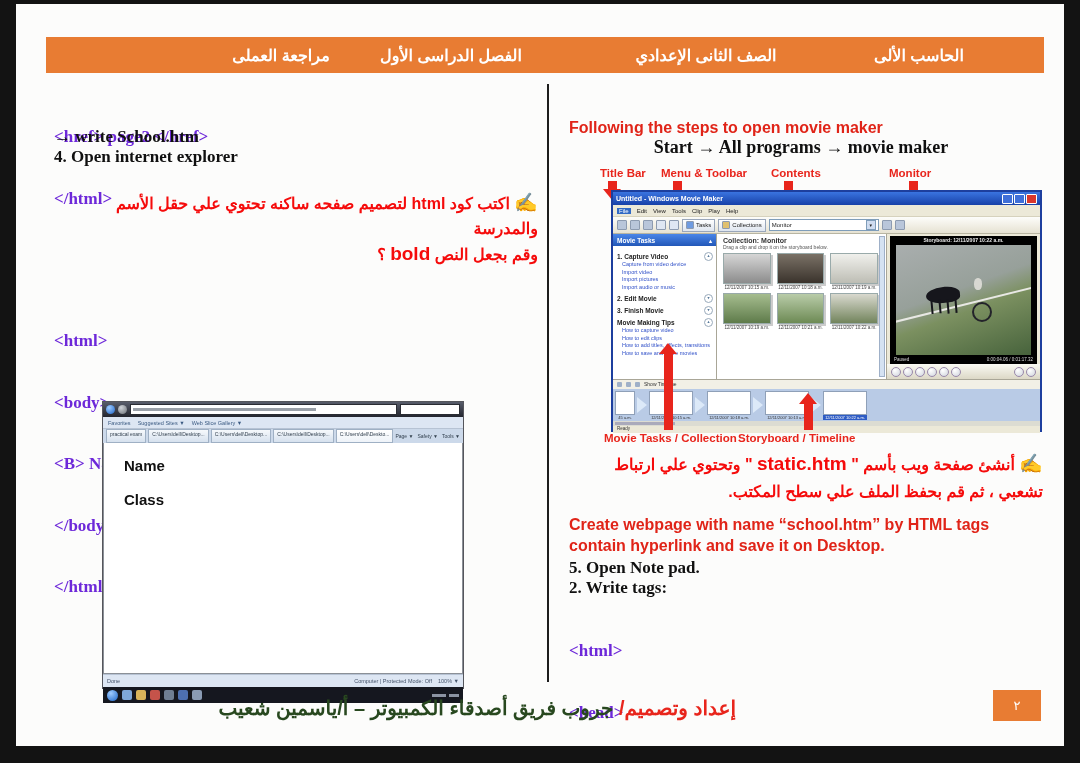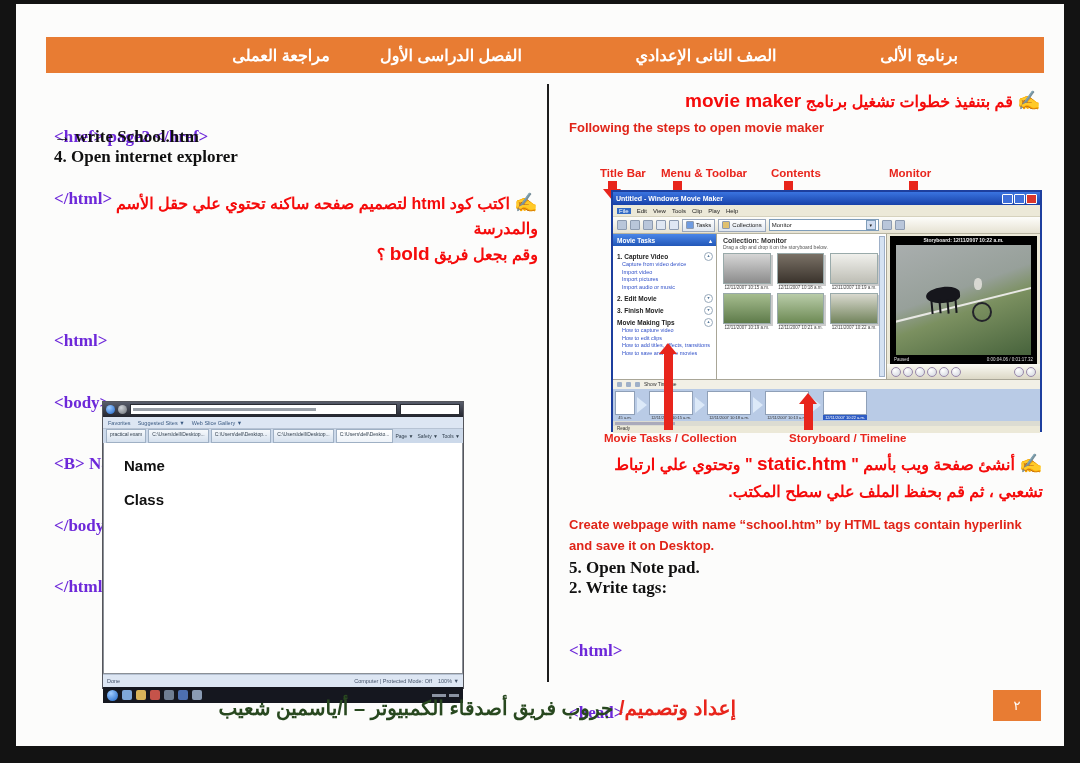--- a/index.html
+++ b/index.html
@@ -8,21 +8,21 @@
   .abs{position:absolute;}
   .page{position:absolute;left:16px;top:4px;width:1048px;height:742px;background:#fcfcfb;}
   
   .topbar{left:30px;top:33px;width:998px;height:36px;background:#E87C33;}
   .topbar span{position:absolute;top:9px;color:#fff;font-weight:bold;font-size:16px;white-space:nowrap;transform:translateX(-50%);}
   
   .divider{left:531px;top:80px;width:2px;height:598px;background:#1d1d1d;}
   
   .blue-code{color:#6d28d9;font-family:"Liberation Serif",serif;font-weight:bold;font-size:17px;line-height:20.5px;white-space:pre;}
   .black-serif{color:#101010;font-family:"Liberation Serif",serif;font-weight:bold;font-size:17px;line-height:20px;white-space:nowrap;}
-  .red-sans{color:#E02418;font-weight:bold;font-size:13px;line-height:21px;}
+  .red-sans{color:#E02418;font-weight:bold;font-size:16px;line-height:21px;}
   .red-ar{color:#F50B0B;font-weight:bold;font-size:16px;direction:rtl;text-align:right;line-height:25px;}
   .pencil{color:#222;font-size:19px;font-weight:normal;}
   .big-en{font-size:19px;}
   .ann{position:absolute;color:#E8251C;font-weight:bold;font-size:11.5px;white-space:nowrap;}
   
   .arrowD{position:absolute;width:9px;background:#E8251C;}
   .arrowD::after{content:"";position:absolute;left:-5px;top:100%;border-left:9.5px solid transparent;border-right:9.5px solid transparent;border-top:11px solid #E8251C;}
   .arrowU{position:absolute;width:9px;background:#E8251C;}
   .arrowU::before{content:"";position:absolute;left:-5px;bottom:100%;border-left:9.5px solid transparent;border-right:9.5px solid transparent;border-bottom:11px solid #E8251C;}
   
@@ -119,39 +119,39 @@
 </style>
 </head>
 <body>
 
 <div class="page">
 
   <div class="abs topbar">
     <span style="left:235px">مراجعة العملى</span>
     <span style="left:405px">الفصل الدراسى الأول</span>
     <span style="left:660px">الصف الثانى الإعدادي</span>
-    <span style="left:873px">برنامج الألى</span>
+    <span style="left:873px">الحاسب الألى</span>
   </div>
 
   <div class="abs divider"></div>
 
   <div class="abs blue-code" style="left:38px;top:82px">
     <div>&lt;href&gt; page2 &lt;/href&gt;</div>
     <div>&lt;/html&gt;</div>
   </div>
 
   <div class="abs black-serif" style="left:38px;top:123px">
     <div>→ write School.htm</div>
     <div>4. Open internet explorer</div>
   </div>
 
   <div class="abs red-ar" style="left:38px;top:186px;width:484px">
     <span class="pencil">✍</span>
     <span>اكتب كود html لتصميم صفحه ساكنه تحتوي علي حقل الأسم والمدرسة</span><br>
-    <span>وقم بجعل فريق</span>
+    <span>وقم بجعل النص</span>
     <span class="big-en">bold</span>
     <span>؟</span>
   </div>
 
 
   <div class="abs blue-code" style="left:38px;top:286px">
     <div>&lt;html&gt;</div>
     <div>&lt;body&gt;</div>
     <div>&lt;B&gt; Name / &lt;br&gt; &lt;br&gt; Class / &lt;/B&gt;</div>
     <div>&lt;/body&gt;</div>
@@ -203,26 +203,22 @@
       <span class="tk" style="background:#6f7e93"></span>
       <span class="tk" style="background:#4d6fb0"></span>
       <span class="tk" style="background:#8a9bb4"></span>
       <span class="b-tray">
           <i></i>
           <i style="width:10px"></i>
         </span>
     </div>
   </div>
 
-  <div class="abs red-ar" style="left:549px;top:84px;width:476px">
-    <span class="pencil">✍</span>
-    <span>قم بتنفيذ خطوات تشغيل برنامج</span>
-    <span class="big-en">movie maker</span>
-  </div>
   <div class="abs red-sans" style="left:553px;top:113px">Following the steps to open movie maker</div>
+  <div class="abs black-serif" style="left:600px;top:133px;width:370px;text-align:center;font-size:18px">Start → All programs → movie maker</div>
 
   <span class="ann" style="left:584px;top:163px">Title Bar</span>
   <span class="ann" style="left:645px;top:163px">Menu &amp; Toolbar</span>
   <span class="ann" style="left:755px;top:163px">Contents</span>
   <span class="ann" style="left:873px;top:163px">Monitor</span>
   <span class="arrowD" style="left:592px;top:177px;height:8px"></span>
   <span class="arrowD" style="left:657px;top:177px;height:22px"></span>
   <span class="arrowD" style="left:768px;top:177px;height:44px"></span>
   <span class="arrowD" style="left:893px;top:177px;height:40px"></span>
 
@@ -391,21 +387,21 @@
       <div class="st-scroll">
           <i></i>
         </div>
       <div class="st-status">Ready</div>
     </div>
   </div>
 
   <span class="arrowU" style="left:648px;top:350px;height:76px"></span>
   <span class="arrowU" style="left:788px;top:400px;height:26px"></span>
   <span class="ann" style="left:588px;top:428px">Movie Tasks / Collection</span>
-  <span class="ann" style="left:773px;top:428px">Storyboard / Timeline</span>
+  <span class="ann" style="left:722px;top:428px">Storyboard / Timeline</span>
 
   <div class="abs red-ar" style="left:549px;top:446px;width:478px;line-height:27px">
     <span class="pencil">✍</span>
     <span>أنشئ صفحة ويب بأسم "</span>
     <span class="big-en">static.htm</span>
     <span>" وتحتوي علي ارتباط</span><br>
     <span>تشعبي ، ثم قم بحفظ الملف علي سطح المكتب.</span>
   </div>
 
   <div class="abs red-sans" style="left:553px;top:510px;width:474px">Create webpage with name “school.htm” by HTML tags contain hyperlink and save it on Desktop.</div>

